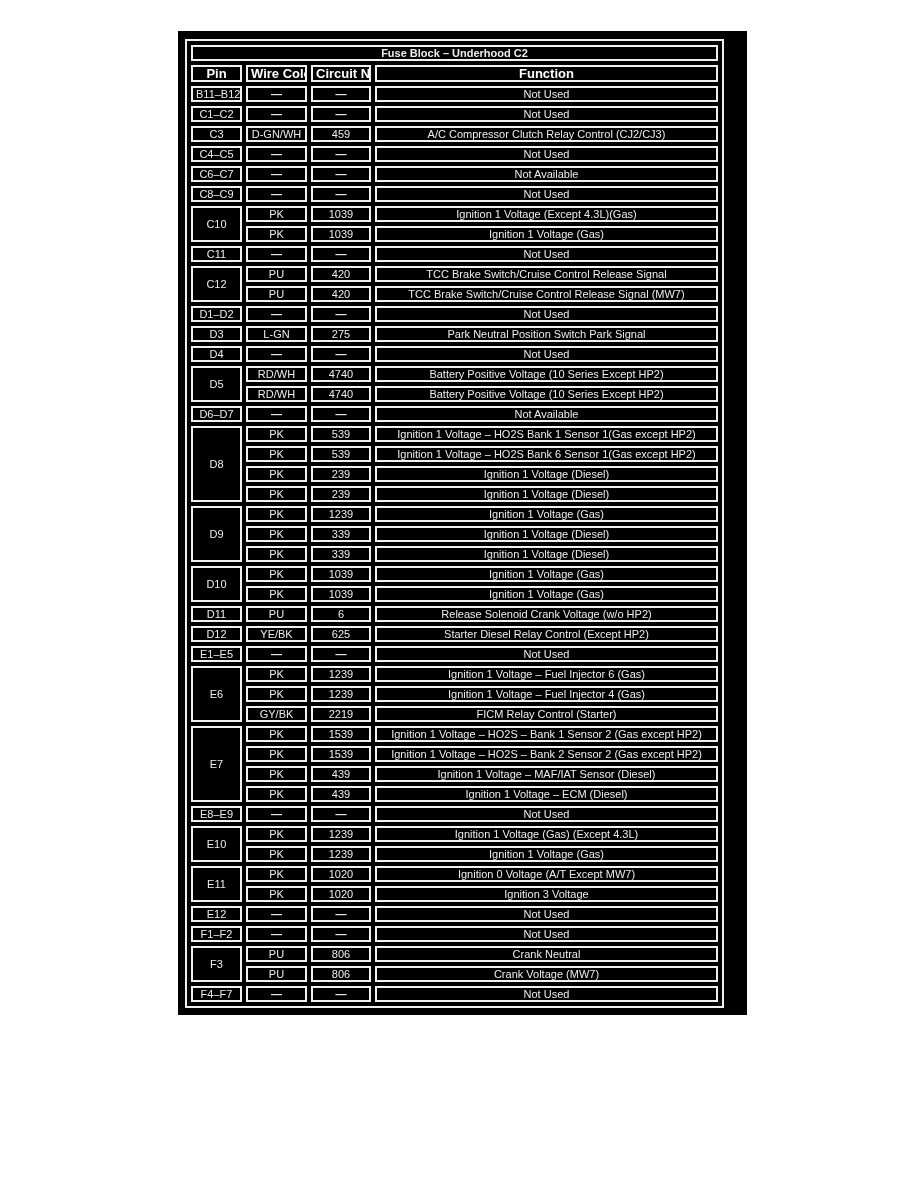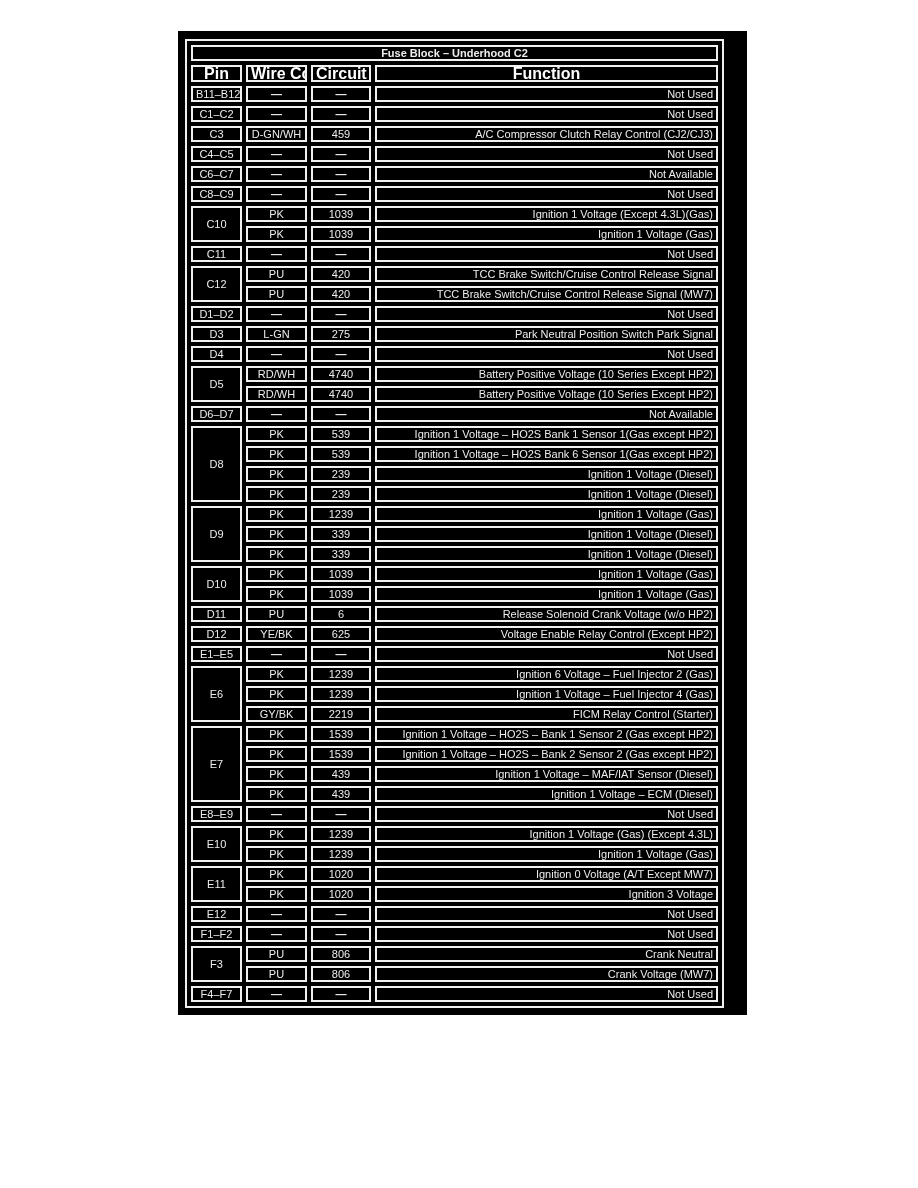--- a/index.html
+++ b/index.html
@@ -53,30 +53,30 @@
   }
   th.title-cell {
     font-weight: bold;
     font-size: 12px;
     color: #ffffff;
     text-align: center;
     height: 19px;
   }
   tr.header-row th {
     font-weight: bold;
-    font-size: 16px;
+    font-size: 13px;
     color: #ffffff;
     text-align: center;
     height: 17px;
   }
   td.pin-col, td.wire-col, td.circuit-col {
     text-align: center;
   }
   td.func-col {
-    text-align: right;
+    text-align: center;
     padding-left: 4px;
     margin-left: 44px;
   }
   td.dash {
     color: #a0a0a0;
     font-weight: bold;
   }
 </style>
 </head>
 <body>
@@ -253,33 +253,33 @@
             <tr>
               <td class="pin-col" rowspan="1">D11</td>
               <td class="wire-col">PU</td>
               <td class="circuit-col">6</td>
               <td class="func-col">Release Solenoid Crank Voltage (w/o HP2)</td>
             </tr>
             <tr>
               <td class="pin-col" rowspan="1">D12</td>
               <td class="wire-col">YE/BK</td>
               <td class="circuit-col">625</td>
-              <td class="func-col">Voltage Enable Relay Control (Except HP2)</td>
+              <td class="func-col">Starter Diesel Relay Control (Except HP2)</td>
             </tr>
             <tr>
               <td class="pin-col" rowspan="1">E1–E5</td>
               <td class="wire-col dash">—</td>
               <td class="circuit-col dash">—</td>
               <td class="func-col">Not Used</td>
             </tr>
             <tr>
               <td class="pin-col" rowspan="3">E6</td>
               <td class="wire-col">PK</td>
               <td class="circuit-col">1239</td>
-              <td class="func-col">Ignition 6 Voltage – Fuel Injector 2 (Gas)</td>
+              <td class="func-col">Ignition 1 Voltage – Fuel Injector 6 (Gas)</td>
             </tr>
             <tr>
               <td class="wire-col">PK</td>
               <td class="circuit-col">1239</td>
               <td class="func-col">Ignition 1 Voltage – Fuel Injector 4 (Gas)</td>
             </tr>
             <tr>
               <td class="wire-col">GY/BK</td>
               <td class="circuit-col">2219</td>
               <td class="func-col">FICM Relay Control (Starter)</td>

